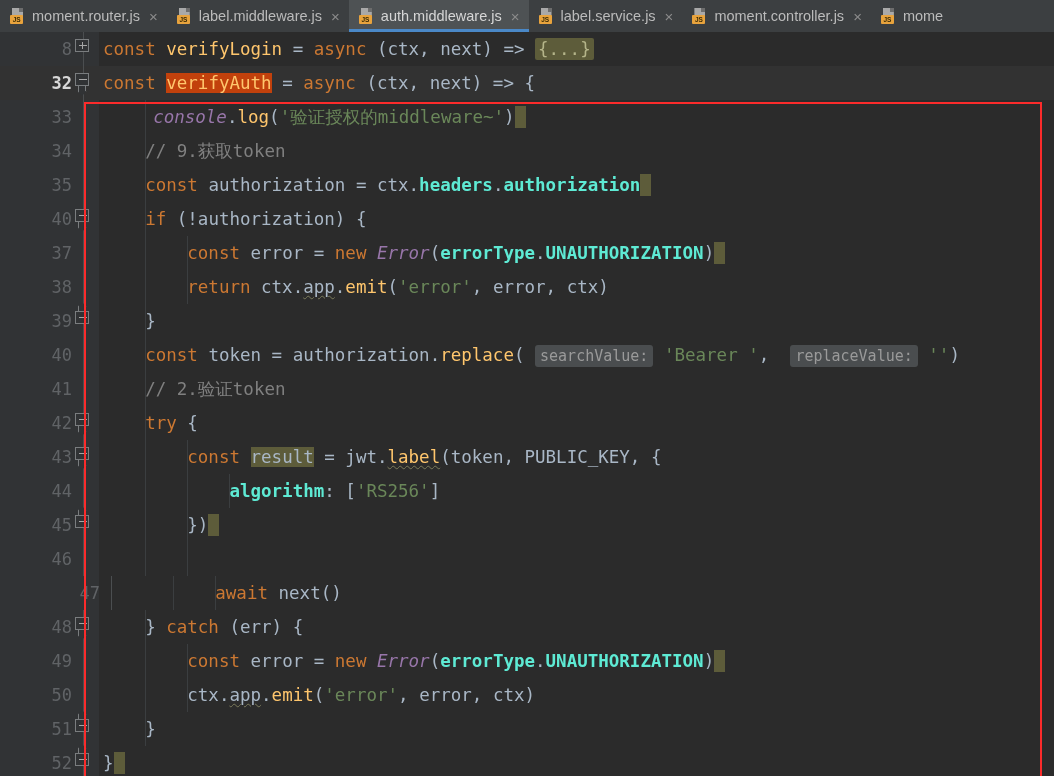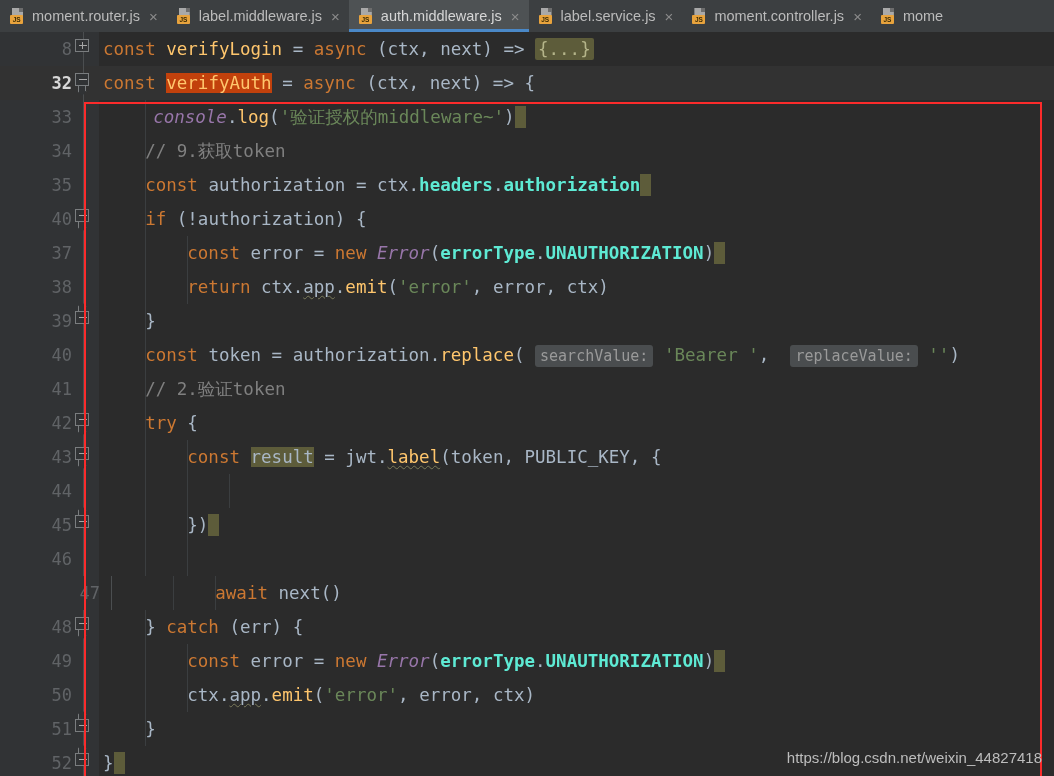--- a/index.html
+++ b/index.html
@@ -359,20 +359,21 @@
           <div class="indent" style="left:145.07999999999998px"></div>
           <div class="indent" style="left:187.16px"></div>
           <div class="code" style="left:99px">        <span class="kw">const</span> <span class="hl-search">result</span> = jwt.<span class="fn wav">label</span>(token, PUBLIC_KEY, {</div>
         </div>
         <div class="row" style="top: 442px;">
           <div class="lnum">44</div>
           <div class="foldline"></div>
           <div class="indent" style="left:145.07999999999998px"></div>
           <div class="indent" style="left:187.16px"></div>
           <div class="indent" style="left:229.24px"></div>
+          <div class="code" style="left:99px">            <span class="prop">algorithm</span>: [<span class="str">'RS256'</span>]</div>
         </div>
         <div class="row" style="top: 476px;">
           <div class="lnum">45</div>
           <div class="foldline"></div>
           <div class="foldmark up">
             <span class="box"></span>
             <span class="tail"></span>
             <span class="tip"></span>
           </div>
           <div class="indent" style="left:145.07999999999998px"></div>
@@ -435,16 +436,15 @@
             <span class="box"></span>
             <span class="tail"></span>
             <span class="tip"></span>
           </div>
           <div class="code" style="left:99px">}<span class="eolblk"></span></div>
         </div>
       </div>
 
     <div class="redrect"></div>
 
-    <div class="watermark">https://blog.csdn.net/weixin_44827418</div>
   </div>
 
 </div>
 
 </body></html>

